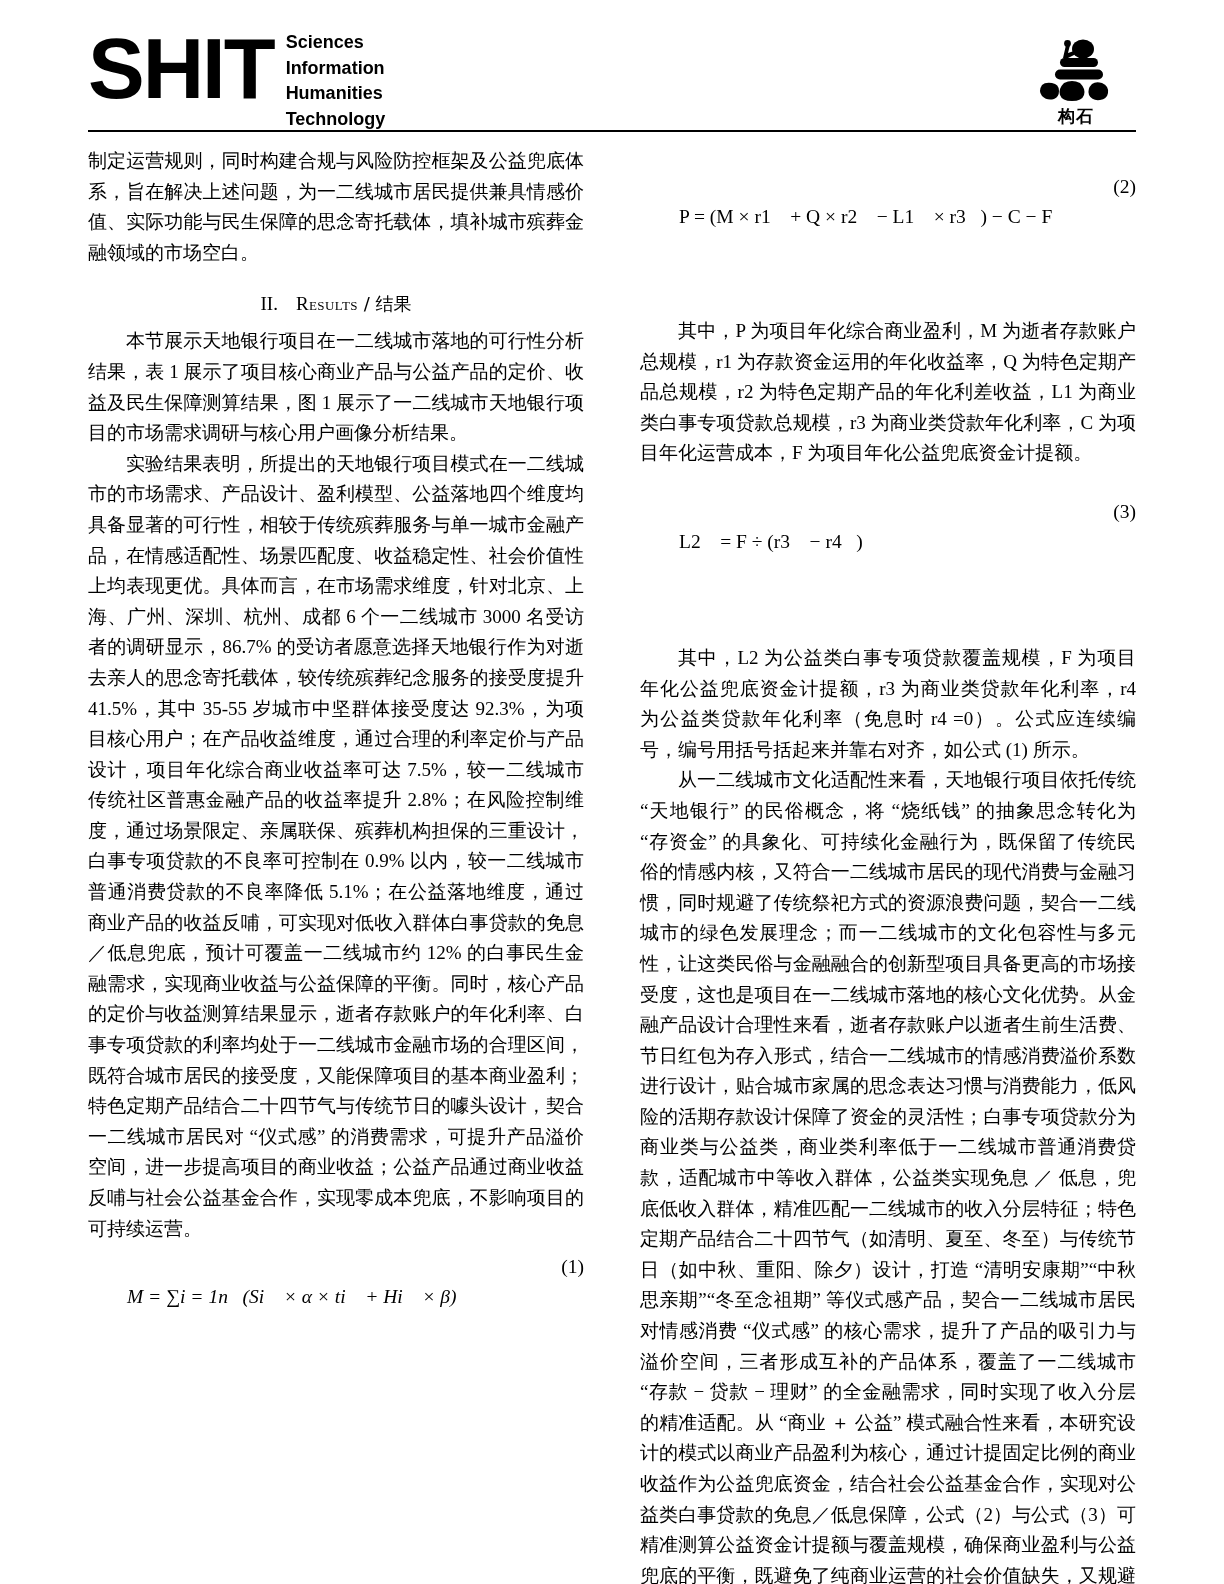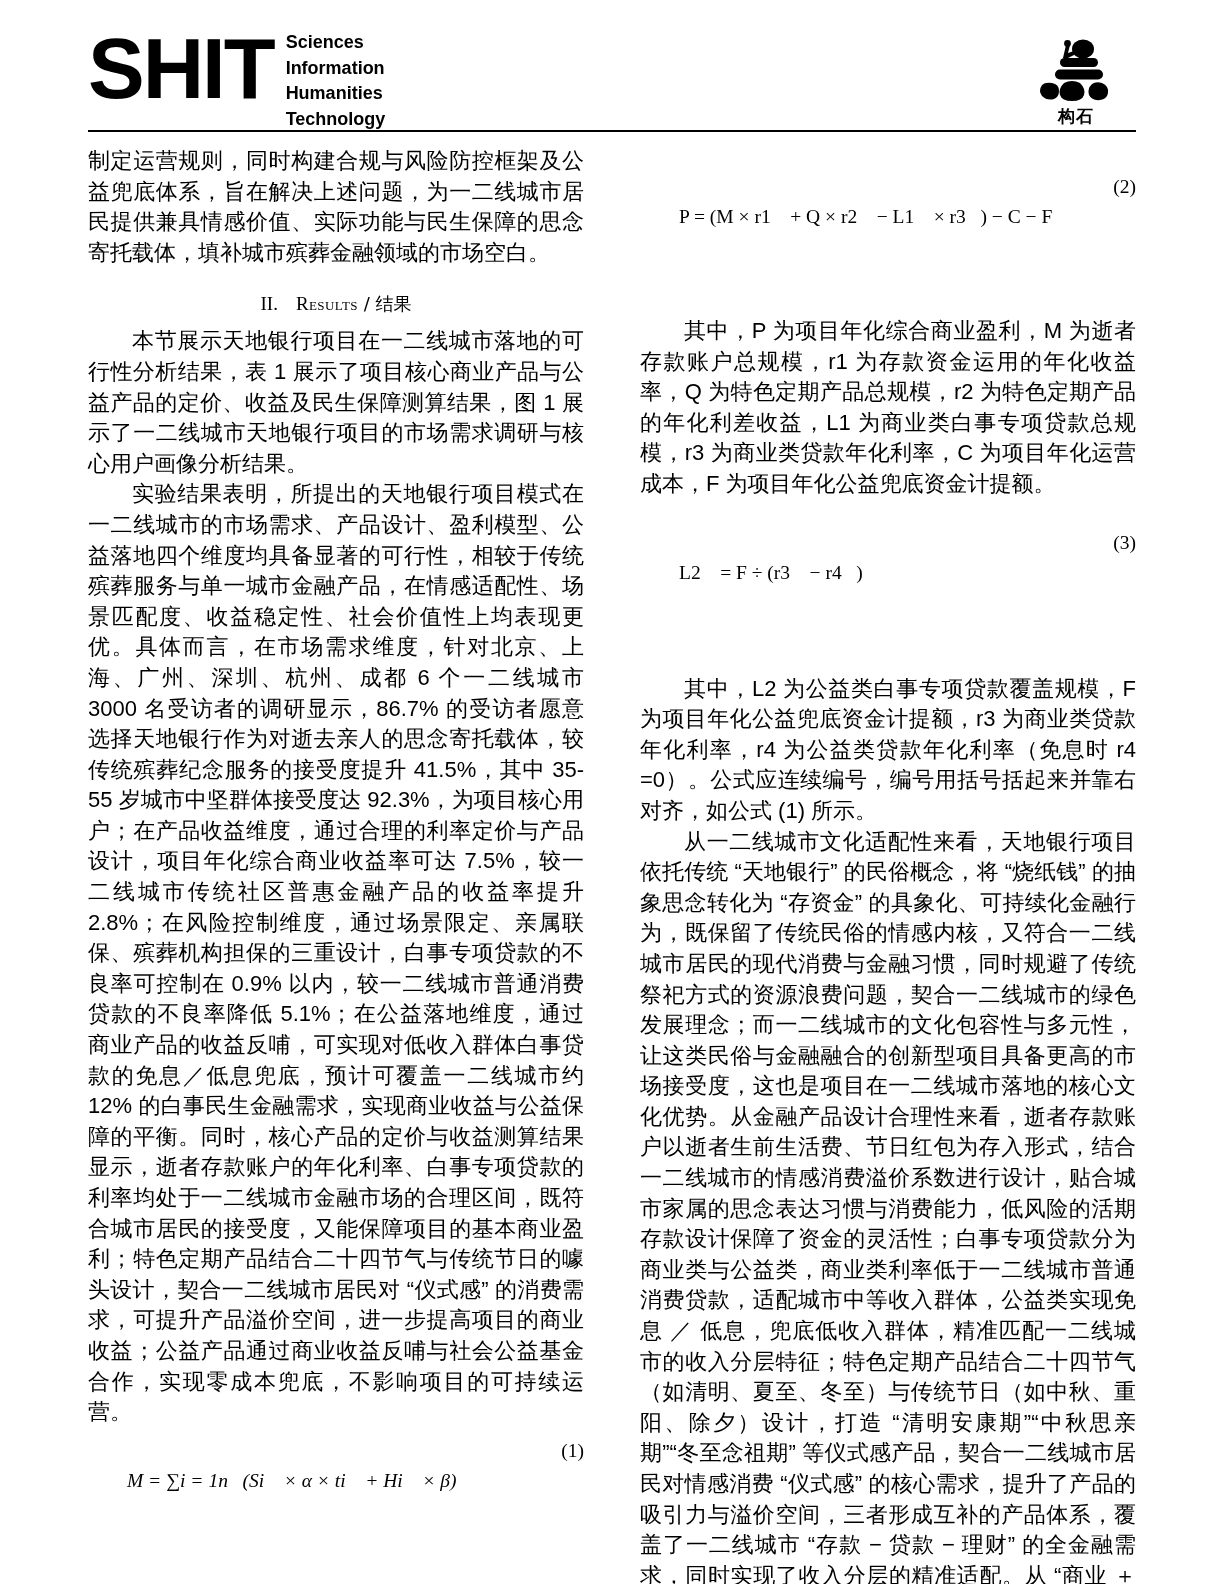--- a/index.html
+++ b/index.html
@@ -85,26 +85,26 @@
     display: flex;
     gap: 56px;
   }
   .col {
     width: 496px;
     position: relative;
   }
 
   p.body {
     margin: 0;
-    font-size: 22px;
+    font-size: 19px;
     line-height: 30.6px;
     text-align: justify;
     text-justify: inter-ideograph;
     text-indent: 2em;
-    font-family: Liberation Sans, sans-serif;
+    font-family: Liberation Serif, serif;
     letter-spacing: 0px;
     word-spacing: 0px;
   }
   p.cont { text-indent: 0; }
 
   h2.section {
     margin: 22px 0 8px 0;
     text-align: center;
     font-family: "Liberation Serif", "DejaVu Serif", serif;
     font-weight: 400;

